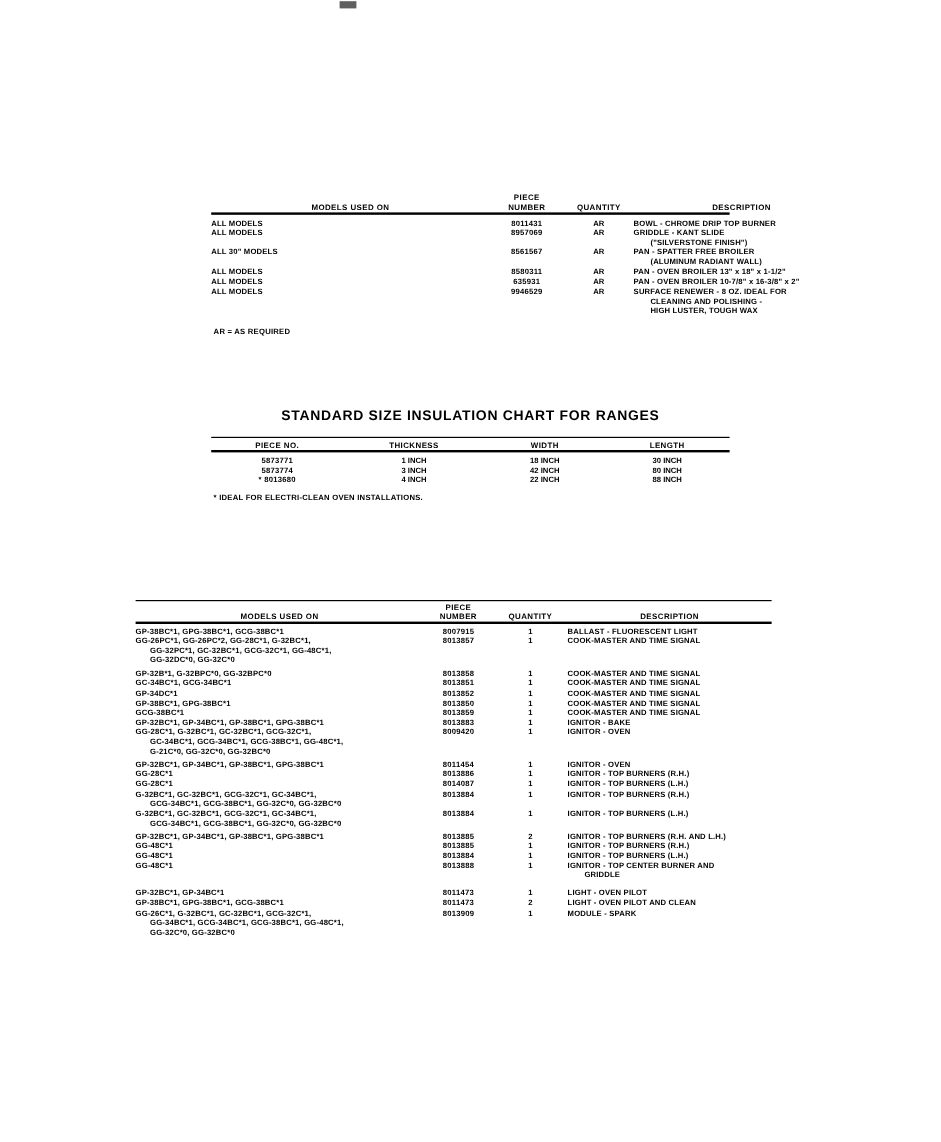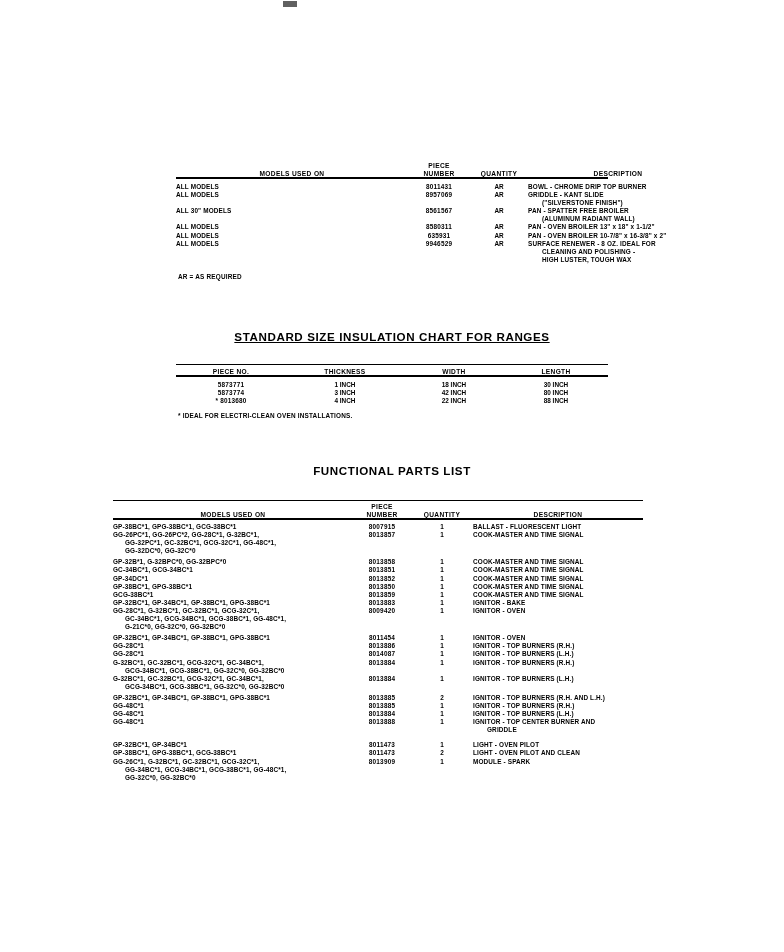--- a/index.html
+++ b/index.html
@@ -212,21 +212,21 @@
           <span>SURFACE RENEWER - 8 OZ. IDEAL FOR</span>
           <span class="desc-sub">CLEANING AND POLISHING -</span>
           <span class="desc-sub">HIGH LUSTER, TOUGH WAX</span>
         </td>
       </tr>
     </tbody>
       </table>
     <div class="note">AR  =  AS REQUIRED</div>
   </div>
 
-  <div class="section-title" style="left:0; top:330px;text-decoration:underline;">STANDARD SIZE INSULATION CHART FOR RANGES</div>
+  <div class="section-title" style="left:0; top:340px;">STANDARD SIZE INSULATION CHART FOR RANGES</div>
 
   <div class="block" style="left:176px; top:364px; width:432px;">
     <div class="rule rule-thin"></div>
     <div style="height:3px;"></div>
     <table class="parts">
       <colgroup>
         <col style="width:110px">
           <col style="width:118px">
           <col style="width:100px">
           <col style="width:104px">
@@ -266,21 +266,20 @@
         <td class="cell-piece" style="text-align:center">* 8013680</td>
         <td class="cell-qty">4 INCH</td>
         <td class="cell-qty">22 INCH</td>
         <td class="cell-qty">88 INCH</td>
       </tr>
     </tbody>
       </table>
     <div class="note" style="margin-top:7px;">* IDEAL FOR ELECTRI-CLEAN OVEN INSTALLATIONS.</div>
   </div>
 
-  <div class="section-title" style="left:0; top:464px;">FUNCTIONAL PARTS LIST</div>
 
   <div class="block" style="left:113px; top:500px; width:530px;">
     <div class="rule rule-thin"></div>
     <div style="height:2px;"></div>
     <table class="parts">
       <colgroup>
         <col style="width:240px">
           <col style="width:58px">
           <col style="width:62px">
           <col style="width:170px">

